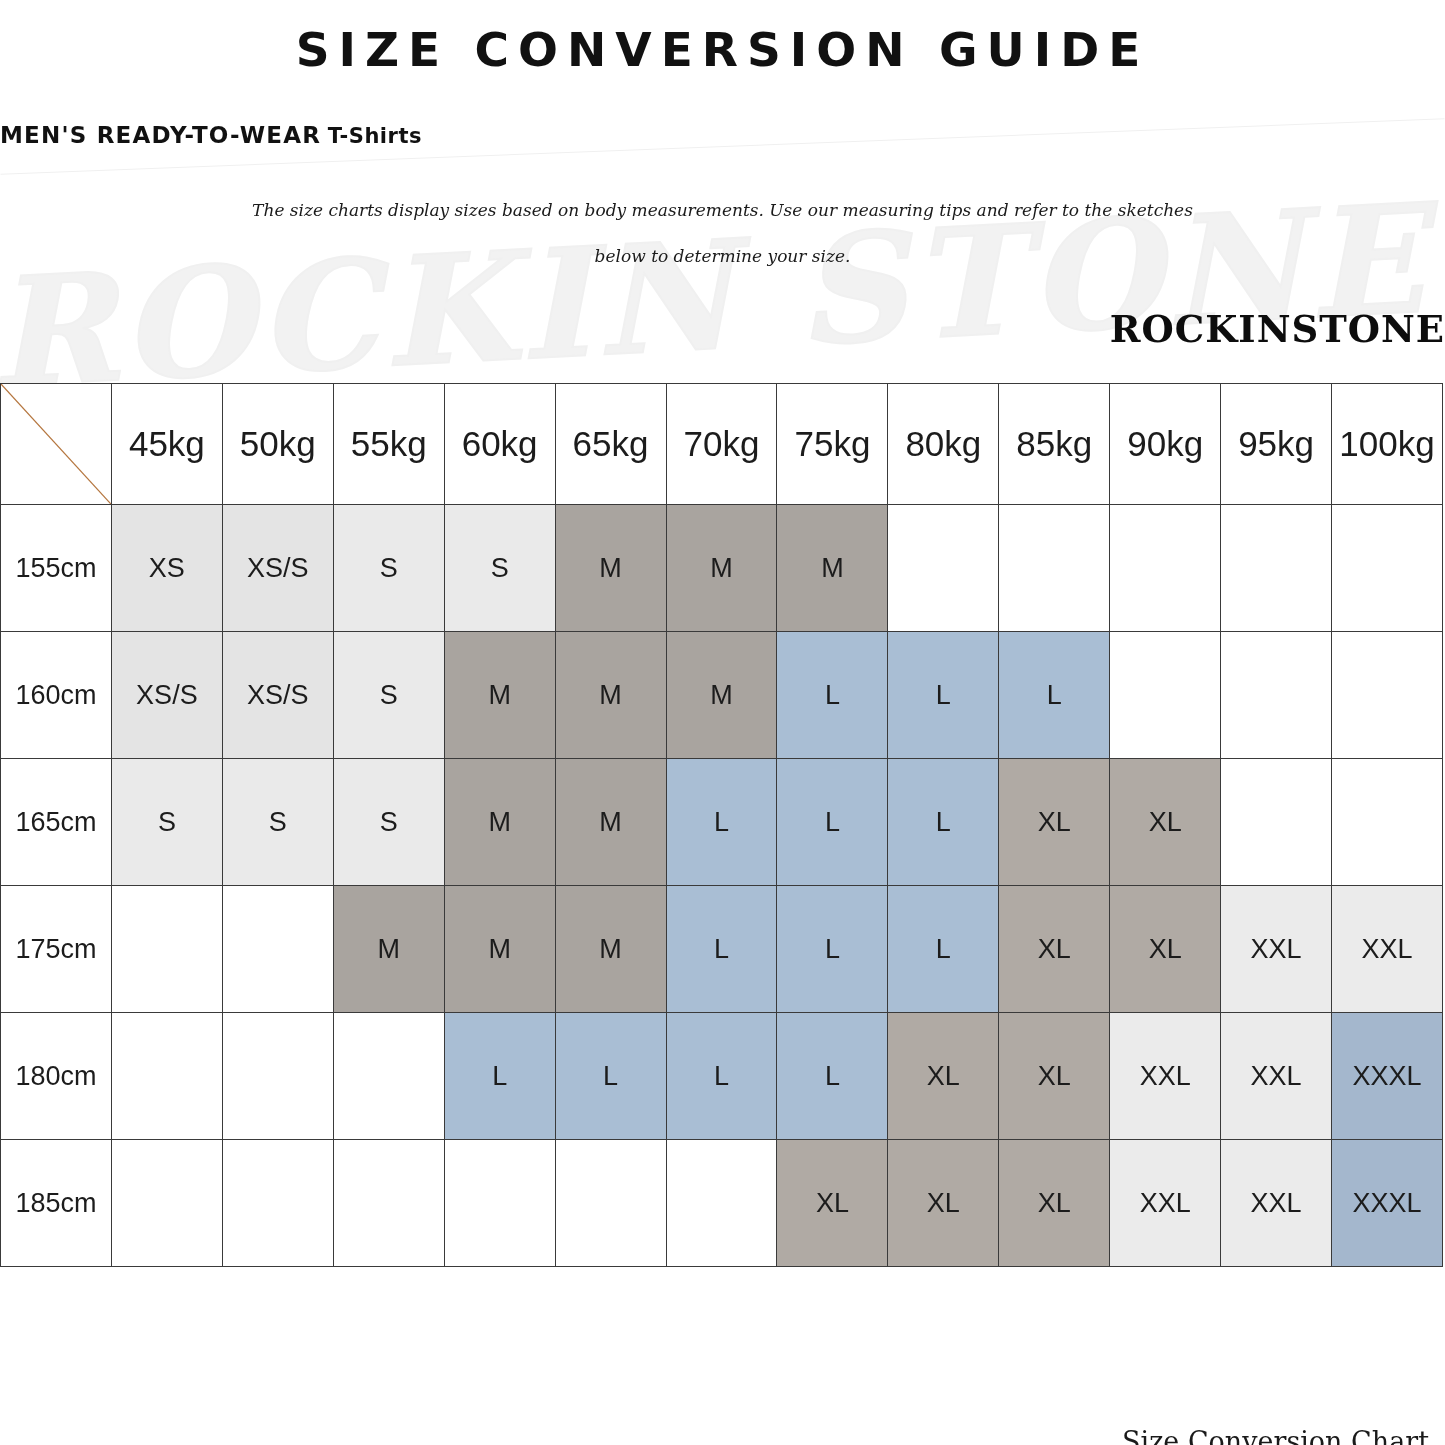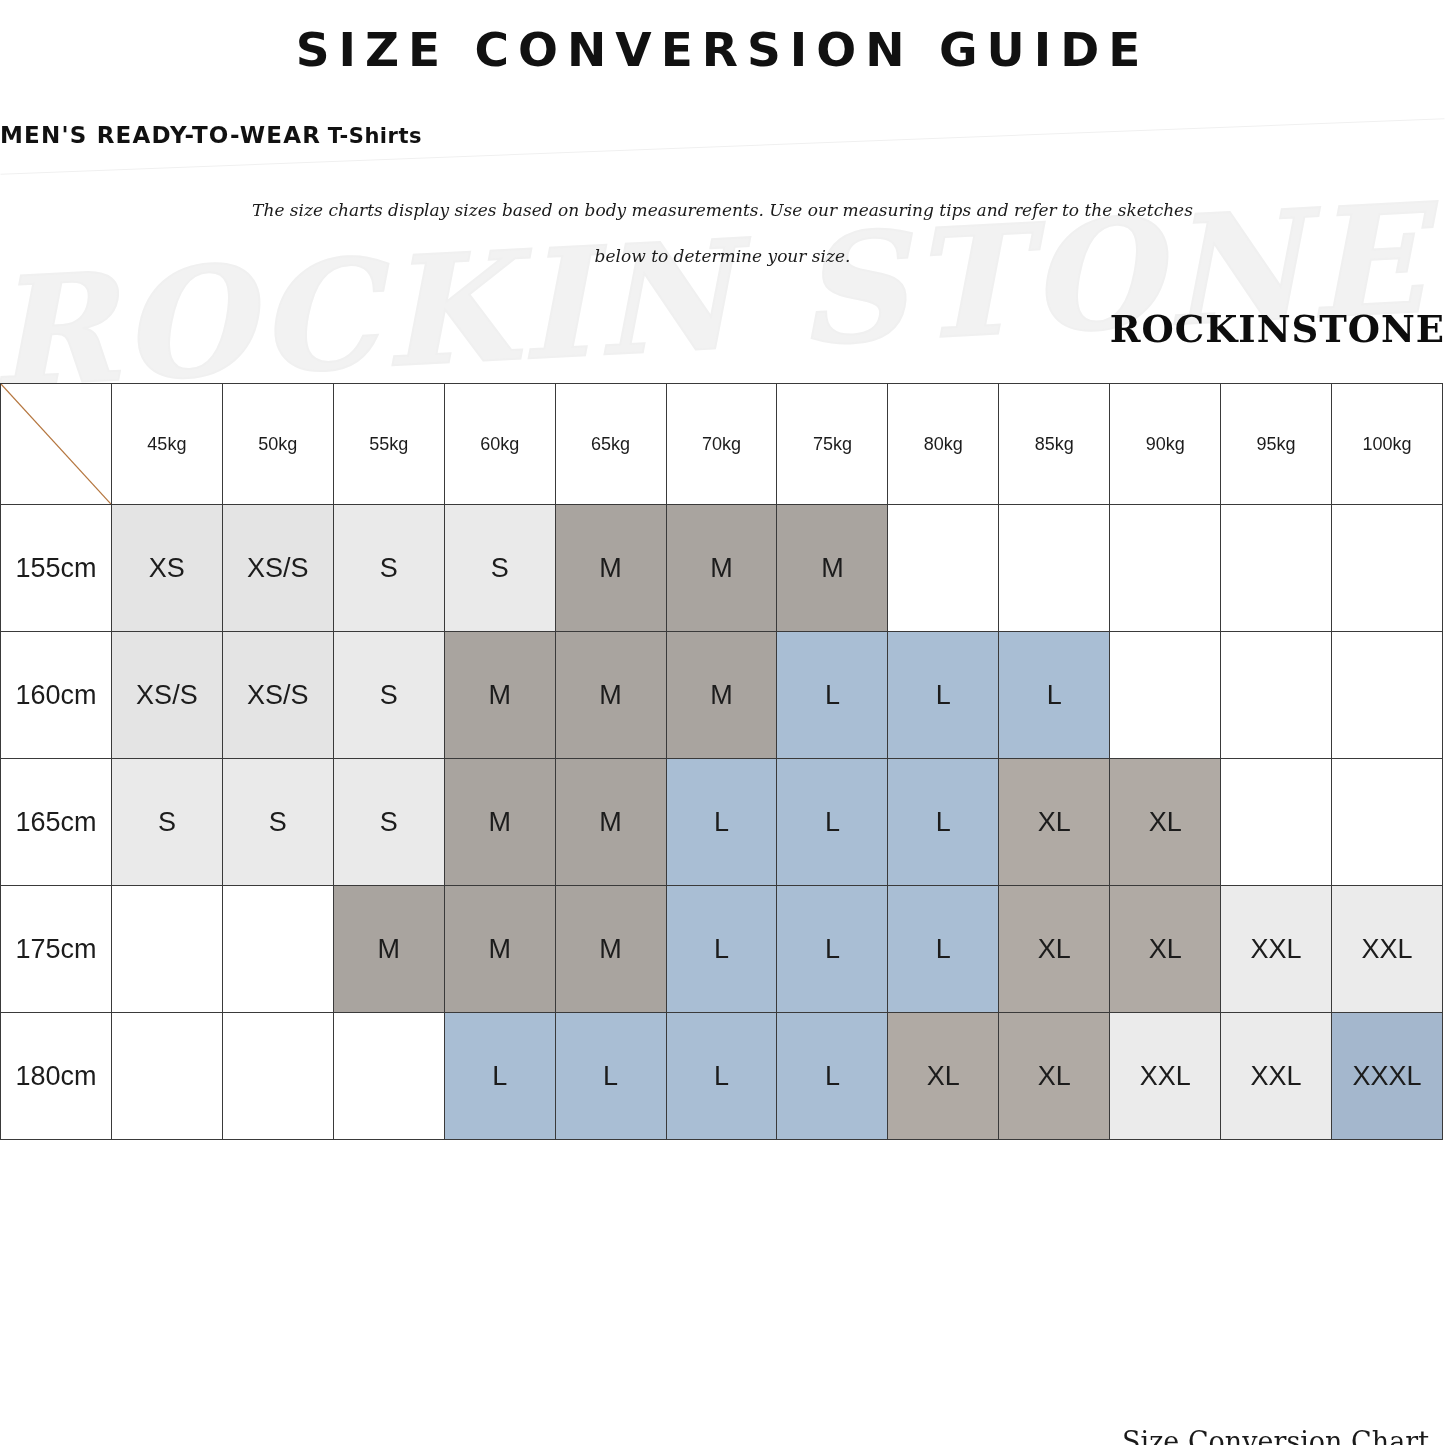--- a/index.html
+++ b/index.html
@@ -112,21 +112,21 @@
     text-align: center;
     font-size: 27px;
     font-weight: normal;
     color: #1c1c1c;
     height: 126px;
     padding: 0;
     font-family: "Liberation Sans", sans-serif;
   }
   table.size-table thead th {
     height: 120px;
-    font-size: 18px;
+    font-size: 35px;
   }
   th.corner {
     position: relative;
     background: #fff;
   }
   th.corner .slash {
     position: absolute;
     left: 0; top: 0; right: 0; bottom: 0;
   }
   th.corner .slash svg { display: block; width: 100%; height: 100%; }
@@ -270,19 +270,34 @@
             <td class="c-l">L</td>
             <td class="c-l">L</td>
             <td class="c-l">L</td>
             <td class="c-l">L</td>
             <td class="c-xl">XL</td>
             <td class="c-xl">XL</td>
             <td class="c-xxl">XXL</td>
             <td class="c-xxl">XXL</td>
             <td class="c-xxxl">XXXL</td>
           </tr>
+          <tr>
+            <td class="rowhead">185cm</td>
+            <td class="c-empty"></td>
+            <td class="c-empty"></td>
+            <td class="c-empty"></td>
+            <td class="c-empty"></td>
+            <td class="c-empty"></td>
+            <td class="c-empty"></td>
+            <td class="c-xl">XL</td>
+            <td class="c-xl">XL</td>
+            <td class="c-xl">XL</td>
+            <td class="c-xxl">XXL</td>
+            <td class="c-xxl">XXL</td>
+            <td class="c-xxxl">XXXL</td>
+          </tr>
         </tbody>
     </table>
 
   </div>
 
   <div class="footer-note">Size Conversion Chart</div>
 </div>
 
 </body></html>

